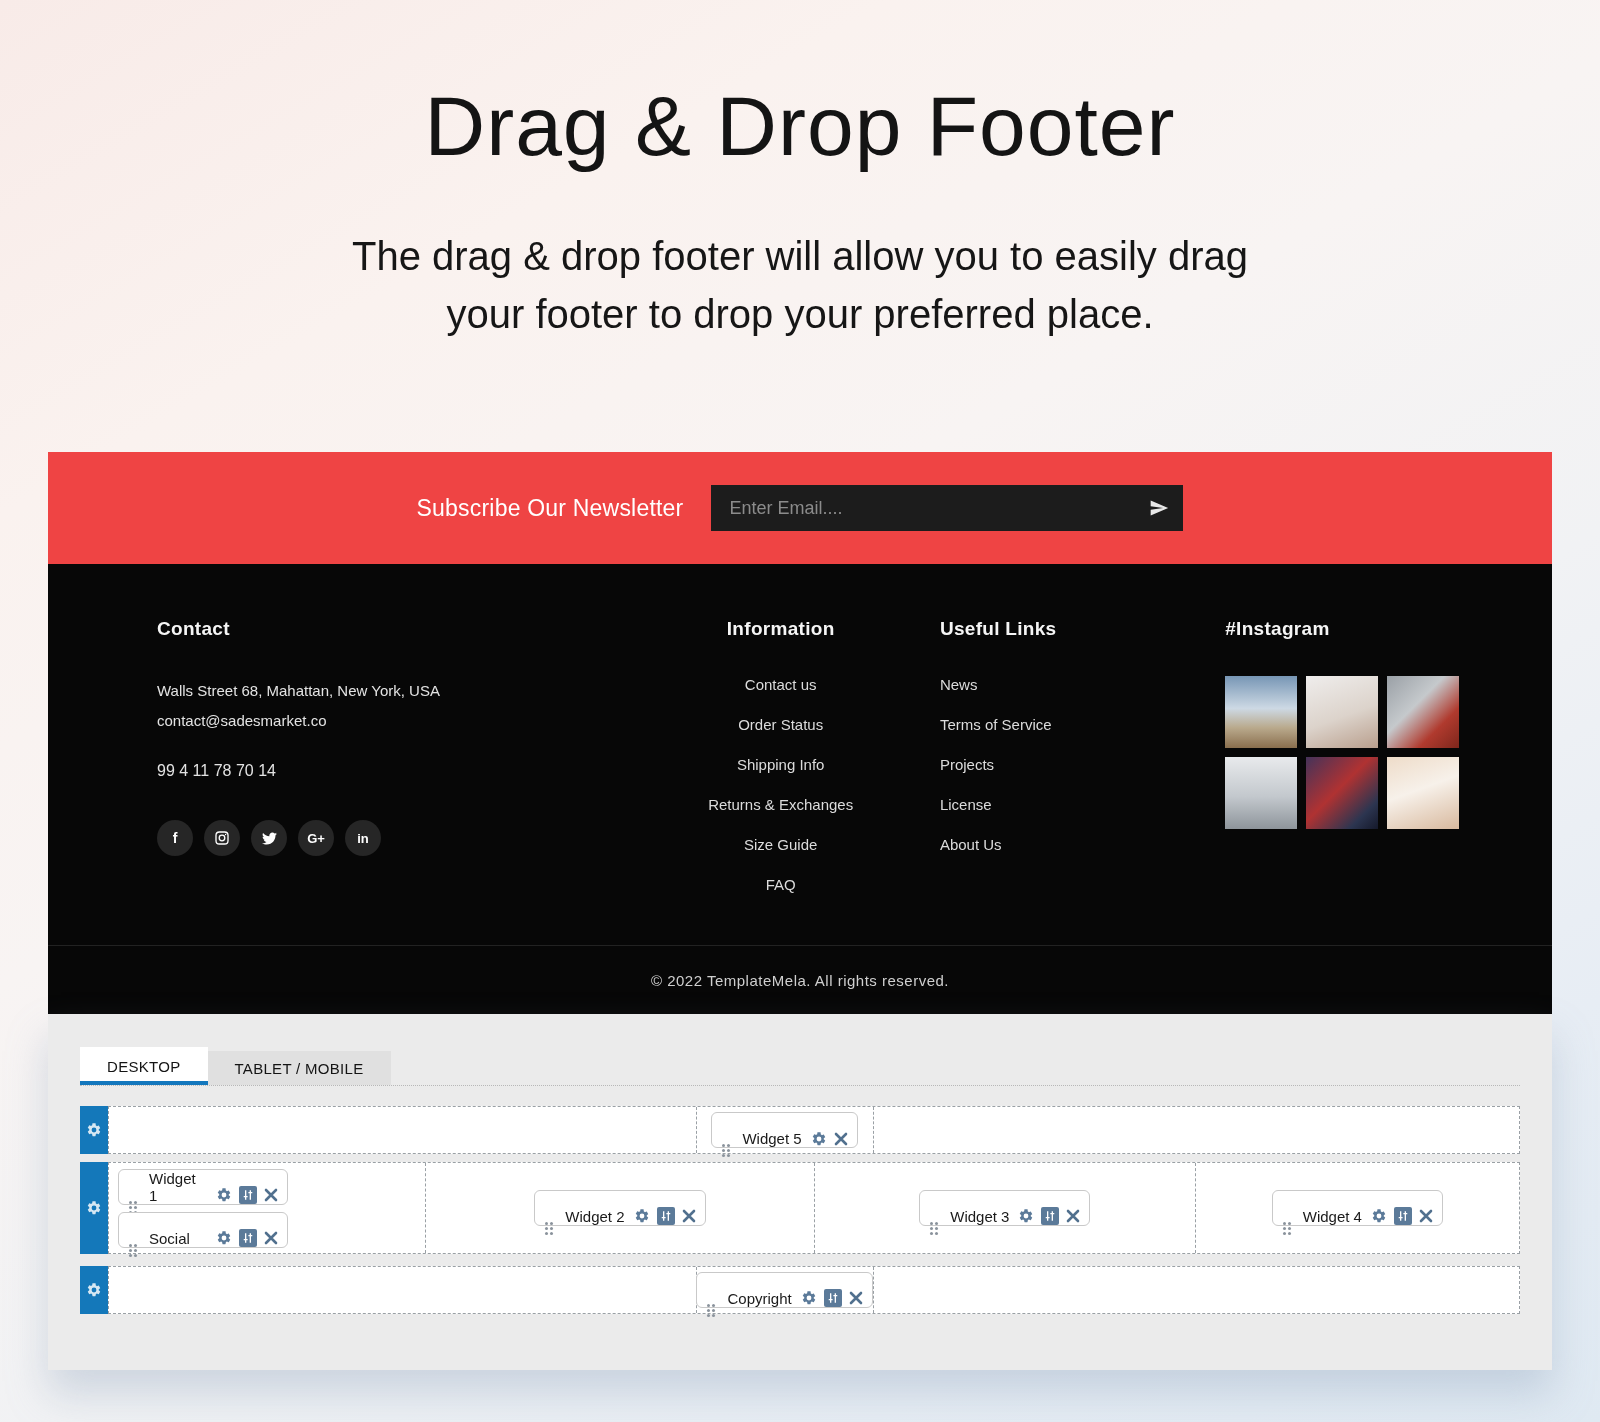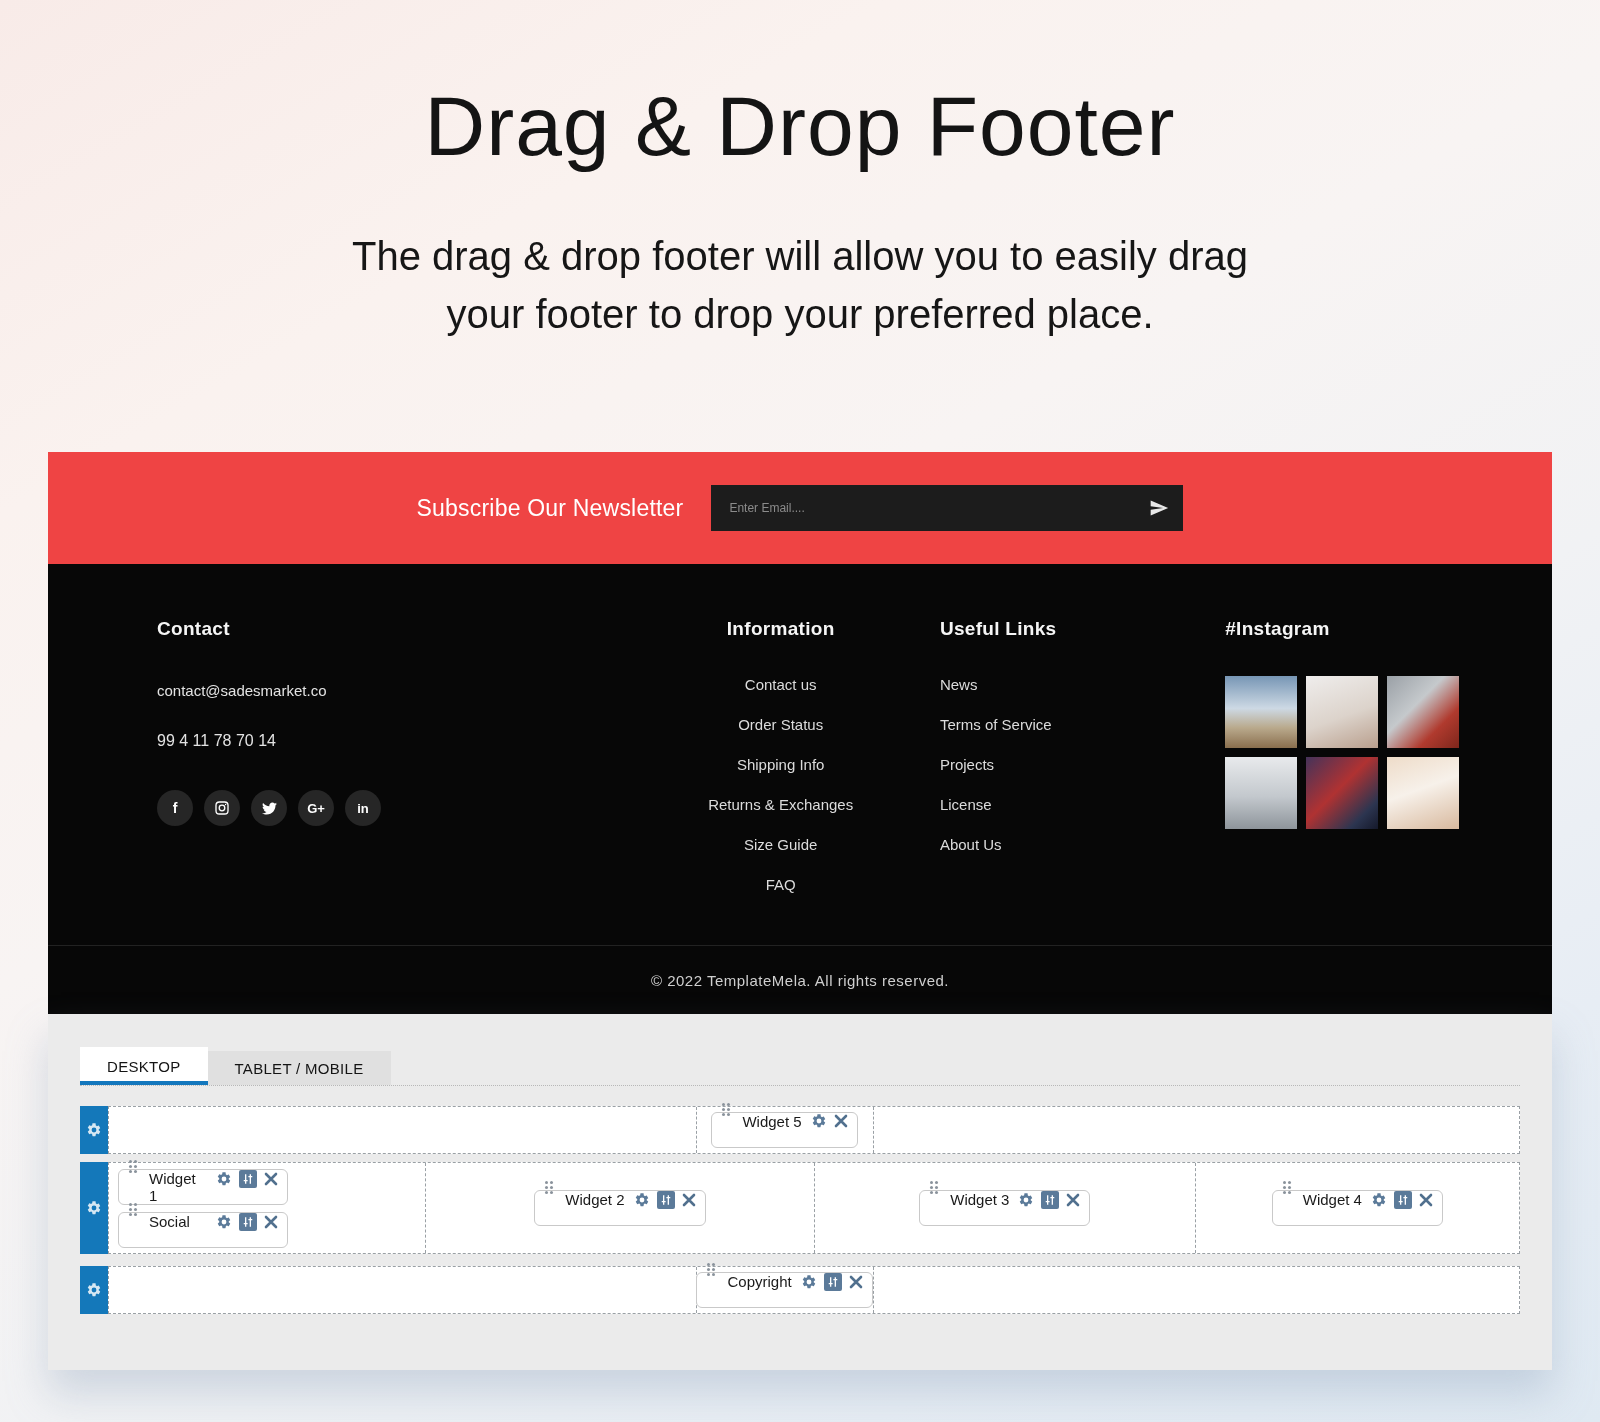--- a/index.html
+++ b/index.html
@@ -11,21 +11,21 @@
   
   .hero { text-align:center; padding-top:78px; }
   .hero h1 { font-size:84px; font-weight:500; color:#141414; letter-spacing:1px; }
   .hero .sub { margin-top:52px; font-size:40px; font-weight:300; color:#161616; line-height:1.45; }
 
   
   .footer-panel { position:absolute; left:48px; top:452px; width:1504px; background:#070707; }
   .newsletter { height:112px; background:#ef4444; display:flex; align-items:center; justify-content:center; gap:28px; }
   .newsletter .nl-title { color:#fff; font-size:23px; font-weight:500; letter-spacing:.2px; }
   .nl-box { width:472px; height:46px; background:#1c1c1c; display:flex; align-items:center; padding:0 14px 0 18px; }
-  .nl-box input { flex:1; background:transparent; border:none; outline:none; color:#cfcfcf; font-size:12px; font-family:"Liberation Sans",sans-serif; }
+  .nl-box input { flex:1; background:transparent; border:none; outline:none; color:#cfcfcf; font-size:18px; font-family:"Liberation Sans",sans-serif; }
   .nl-box input::placeholder { color:#8b8b8b; }
   .nl-send { background:none; border:none; cursor:pointer; display:flex; align-items:center; }
 
   .fcols { display:flex; padding:54px 68px 0 68px; min-height:381px;margin-left:41px; }
   .fcol h3 { color:#f5f5f5; font-size:19px; font-weight:600; letter-spacing:.3px; margin-bottom:36px; }
   .fcol-contact { flex:0 0 35%; }
   .fcol-info { flex:0 0 24%;text-align:center; }
   .fcol-links { flex:0 0 21.5%; }
   .fcol-insta { flex:1; }
   .addr { color:#e3e3e3; font-size:15px; line-height:2.0; }
@@ -62,21 +62,21 @@
   .rcol + .rcol { border-left:1px dashed #9aa0a5; }
   .h48 { height:48px; }
   .h92 { height:92px;margin-top:8px; }
   .grow { flex:1; }
   .w-left1 { width:41.6%; }
   .w-mid { width:177px; }
   .c1 { width:22.4%; flex-direction:column; align-items:flex-start; justify-content:flex-start; padding:6px 0 0 9px; gap:7px; }
   .c2 { width:27.6%; }
   .c3 { width:27%; }
 
-  .chip { background:#fff; border:1px solid #c9c9c9; border-radius:6px; height:36px; display:flex; align-items:flex-start; padding:0 9px 0 10px; gap:9px; cursor:grab; }
+  .chip { background:#fff; border:1px solid #c9c9c9; border-radius:6px; height:36px; display:flex; align-items:flex-end; padding:0 9px 0 10px; gap:9px; cursor:grab; }
   .chip-fixed { width:170px; }
   .chip .clabel { font-size:15px; color:#1a1a1a; flex:0 0 auto; }
   .chip-fixed .clabel { flex:1; }
   .dots { width:3px; height:3px; border-radius:50%; background:#8a939c; margin:-10px 8px 0 0;
           box-shadow:5px 0 0 #8a939c,0 5px 0 #8a939c,5px 5px 0 #8a939c,0 10px 0 #8a939c,5px 10px 0 #8a939c; }
   .cicons { display:flex; align-items:center; gap:7px; }
   .cicons .ibtn { display:flex; align-items:center; justify-content:center; cursor:pointer; background:none; border:none; padding:0; }
   .sq { width:18px; height:18px; background:#5b7a99; border-radius:2px; display:flex; align-items:center; justify-content:center; }
 
   svg { display:block; }
@@ -104,20 +104,21 @@
         </svg>
       </button>
     </div>
   </div>
 
   <div class="fcols">
 
     <div class="fcol fcol-contact">
       <h3>Contact</h3>
       <div class="addr">
+        <div>Walls Street 68, Mahattan, New York, USA</div>
         <div>contact@sadesmarket.co</div>
       </div>
       <div class="phone">99 4 11 78 70 14</div>
       <div class="social">
         <span class="soc">f</span>
         <span class="soc">
           <svg width="16" height="16" viewBox="0 0 24 24" fill="none" stroke="#fff" stroke-width="2">
             <rect x="3" y="3" width="18" height="18" rx="5"></rect>
               <circle cx="12" cy="12" r="4.2"></circle>
               <circle cx="17.4" cy="6.6" r="1.1" fill="#fff" stroke="none"></circle>

